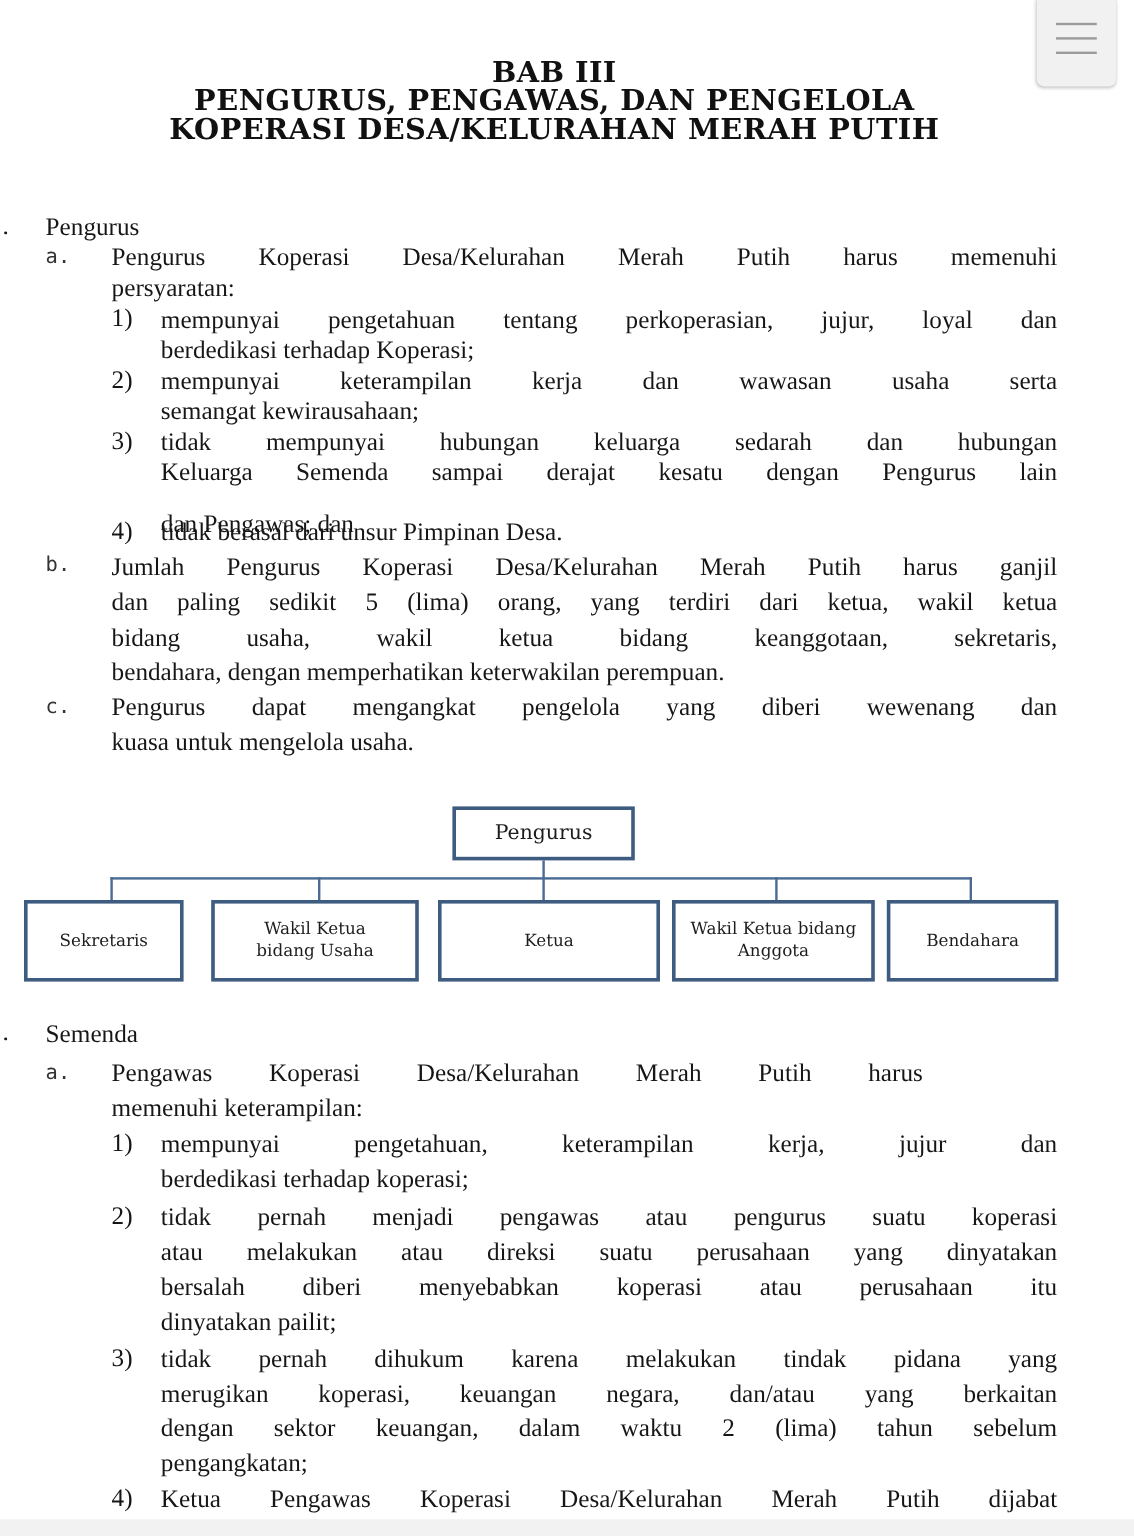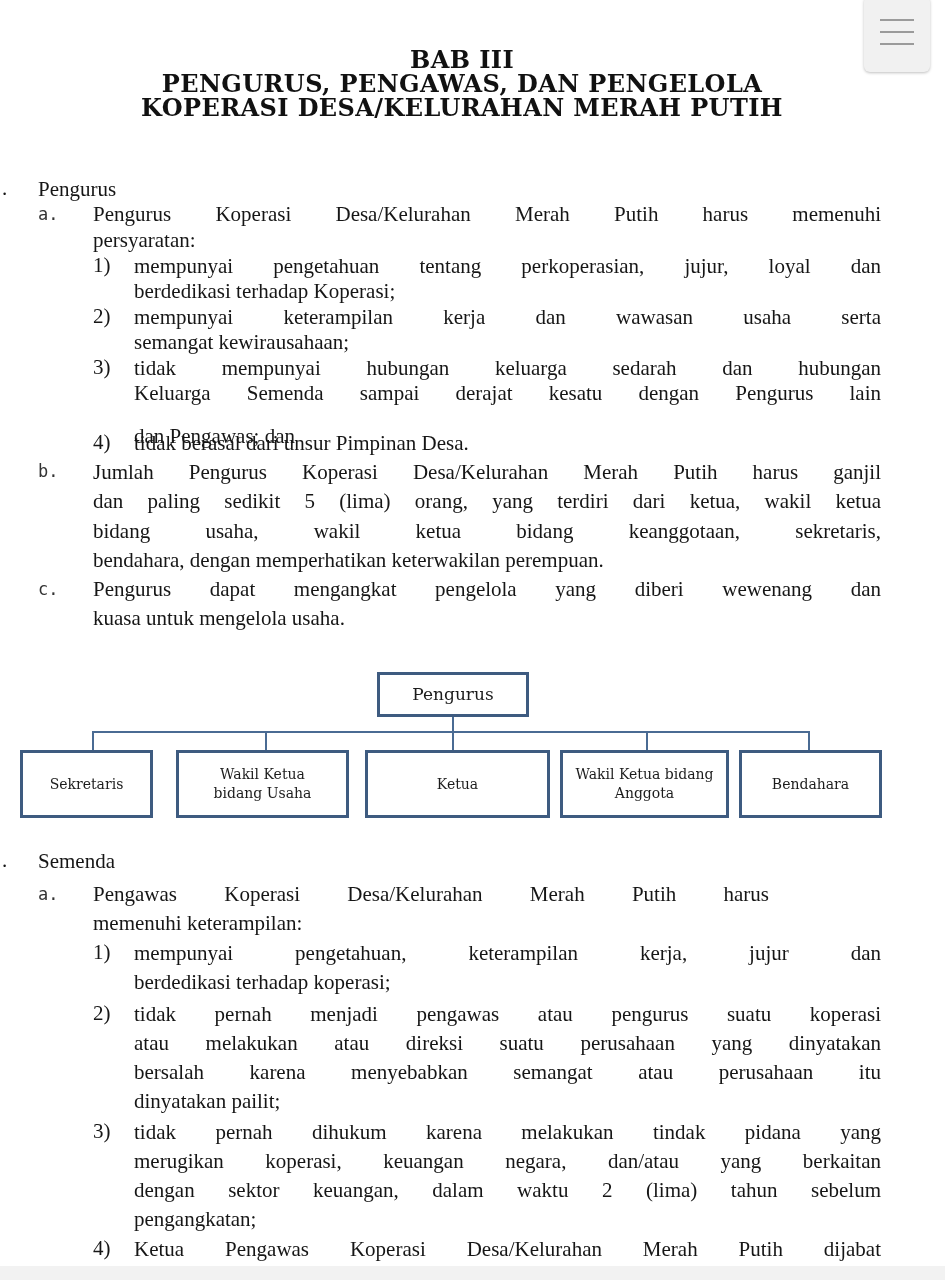--- a/index.html
+++ b/index.html
@@ -111,21 +111,21 @@
   <div class="line just" style="left:93px;top:881px;width:676px">Pengawas Koperasi Desa/Kelurahan Merah Putih harus</div>
   <div class="line" style="left:93px;top:910px">memenuhi keterampilan:</div>
 
   <span class="num" style="left:93px;top:940px">1)</span>
   <div class="line just" style="left:134px;top:940px;width:747px">mempunyai pengetahuan, keterampilan kerja, jujur dan</div>
   <div class="line" style="left:134px;top:969px">berdedikasi terhadap koperasi;</div>
 
   <span class="num" style="left:93px;top:1001px">2)</span>
   <div class="line just" style="left:134px;top:1001px;width:747px">tidak pernah menjadi pengawas atau pengurus suatu koperasi</div>
   <div class="line just" style="left:134px;top:1030px;width:747px">atau melakukan atau direksi suatu perusahaan yang dinyatakan</div>
-  <div class="line just" style="left:134px;top:1059px;width:747px">bersalah karena menyebabkan semangat atau perusahaan itu</div>
+  <div class="line just" style="left:134px;top:1059px;width:747px">bersalah diberi menyebabkan koperasi atau perusahaan itu</div>
   <div class="line" style="left:134px;top:1088px">dinyatakan pailit;</div>
 
   <span class="num" style="left:93px;top:1119px">3)</span>
   <div class="line just" style="left:134px;top:1119px;width:747px">tidak pernah dihukum karena melakukan tindak pidana yang</div>
   <div class="line just" style="left:134px;top:1148px;width:747px">merugikan koperasi, keuangan negara, dan/atau yang berkaitan</div>
   <div class="line just" style="left:134px;top:1177px;width:747px">dengan sektor keuangan, dalam waktu 2 (lima) tahun sebelum</div>
   <div class="line" style="left:134px;top:1206px">pengangkatan;</div>
 
   <span class="num" style="left:93px;top:1236px">4)</span>
   <div class="line just" style="left:134px;top:1236px;width:747px">Ketua Pengawas Koperasi Desa/Kelurahan Merah Putih dijabat</div>

